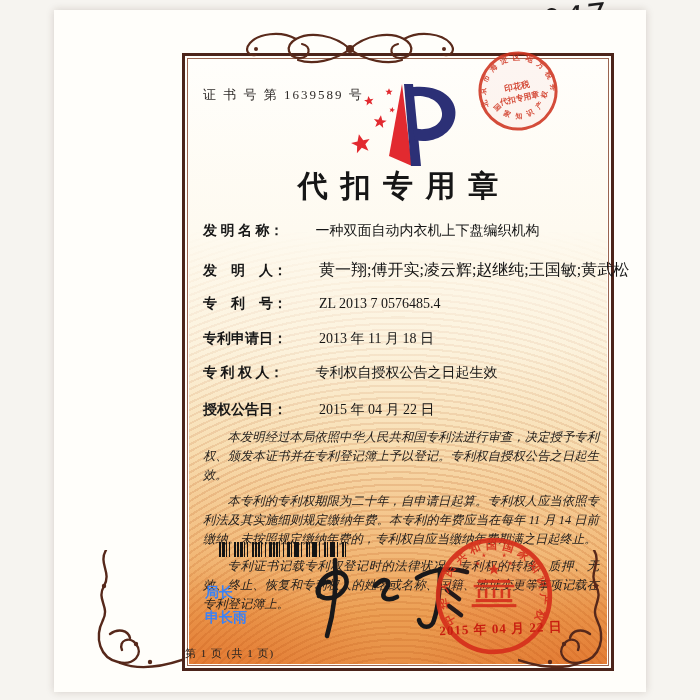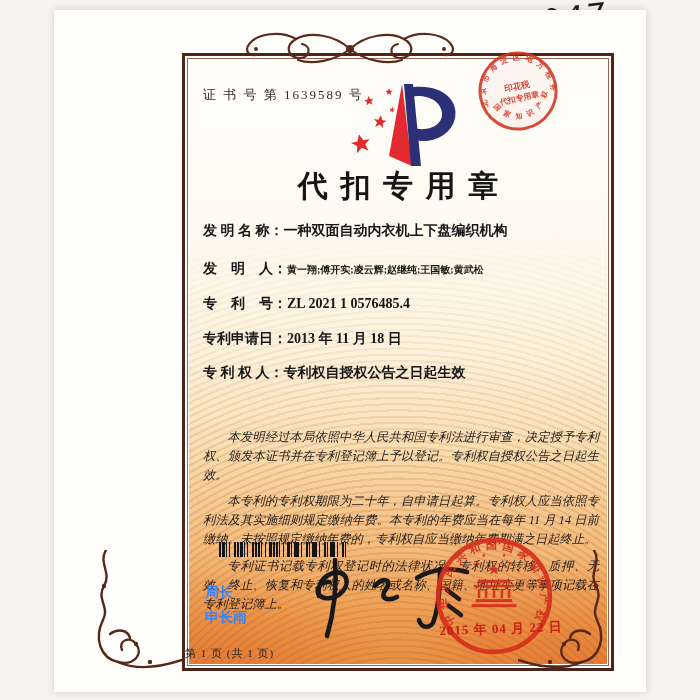--- a/index.html
+++ b/index.html
@@ -33,22 +33,22 @@
   .corner-br{left:518px;top:550px;width:92px;height:122px;transform:scaleX(-1);}
   
   .cert-no{position:absolute;left:18px;top:30px;font-size:13px;letter-spacing:2px;color:#2e2a28;}
   .logo{position:absolute;left:160px;top:24px;width:115px;height:92px;}
   .title{position:absolute;left:0;top:110px;width:100%;text-align:center;
          font-size:30px;font-weight:700;color:#161616;
          letter-spacing:.42em;text-indent:.42em;}
   
   .row{position:absolute;left:18px;white-space:nowrap;font-size:14px;color:#161616;}
   .row .lbl{font-weight:700;}
-  .row .val{font-weight:700;}
-  .row .val.small{font-size:10px;}
+  .row .val{font-weight:400;margin-left:32px;}
+  .row .val.small{font-size:16px;}
   .r0{top:166px}.r1{top:204px}.r2{top:239px}.r3{top:274px}.r4{top:308px}.r5{top:345px}
   
   .body-text{position:absolute;left:18px;top:364px;width:396px;color:#24201e;}
   .body-text p{margin:8px 0 2px 0;text-indent:2em;text-align:justify;
                font-style:italic;font-size:12.3px;line-height:1.53;}
   
   .barcode{position:absolute;left:34px;top:486px;width:127px;height:15px;
     background:repeating-linear-gradient(90deg,
       #141414 0 1.5px, transparent 1.5px 3px,
       #141414 3px 5.5px, transparent 5.5px 6.5px,
@@ -101,27 +101,30 @@
 
     <div class="title">代扣专用章</div>
 
     <div class="row r0">
       <span class="lbl">发 明 名 称：</span><span class="val">一种双面自动内衣机上下盘编织机构</span>
     </div>
     <div class="row r1">
       <span class="lbl">发　明　人：</span><span class="val small">黄一翔;傅开实;凌云辉;赵继纯;王国敏;黄武松</span>
     </div>
     <div class="row r2">
-      <span class="lbl">专　利　号：</span><span class="val">ZL 2021 1 0576485.4</span>
+      <span class="lbl">专　利　号：</span><span class="val">ZL 2013 7 0576485.4</span>
     </div>
     <div class="row r3">
       <span class="lbl">专利申请日：</span><span class="val">2013 年 11 月 18 日</span>
     </div>
     <div class="row r4">
       <span class="lbl">专 利 权 人：</span><span class="val">专利权自授权公告之日起生效</span>
+    </div>
+    <div class="row r5">
+      <span class="lbl">授权公告日：</span><span class="val">2015 年 04 月 22 日</span>
     </div>
 
     <div class="body-text">
       <p>本发明经过本局依照中华人民共和国专利法进行审查，决定授予专利权、颁发本证书并在专利登记簿上予以登记。专利权自授权公告之日起生效。</p>
       <p>本专利的专利权期限为二十年，自申请日起算。专利权人应当依照专利法及其实施细则规定缴纳年费。本专利的年费应当在每年 11 月 14 日前缴纳。未按照规定缴纳年费的，专利权自应当缴纳年费期满之日起终止。</p>
       <p>专利证书记载专利权登记时的法律状况。专利权的转移、质押、无效、终止、恢复和专利权人的姓名或名称、国籍、地址变更等事项记载在专利登记簿上。</p>
     </div>
 
     <div class="barcode"></div>
 

